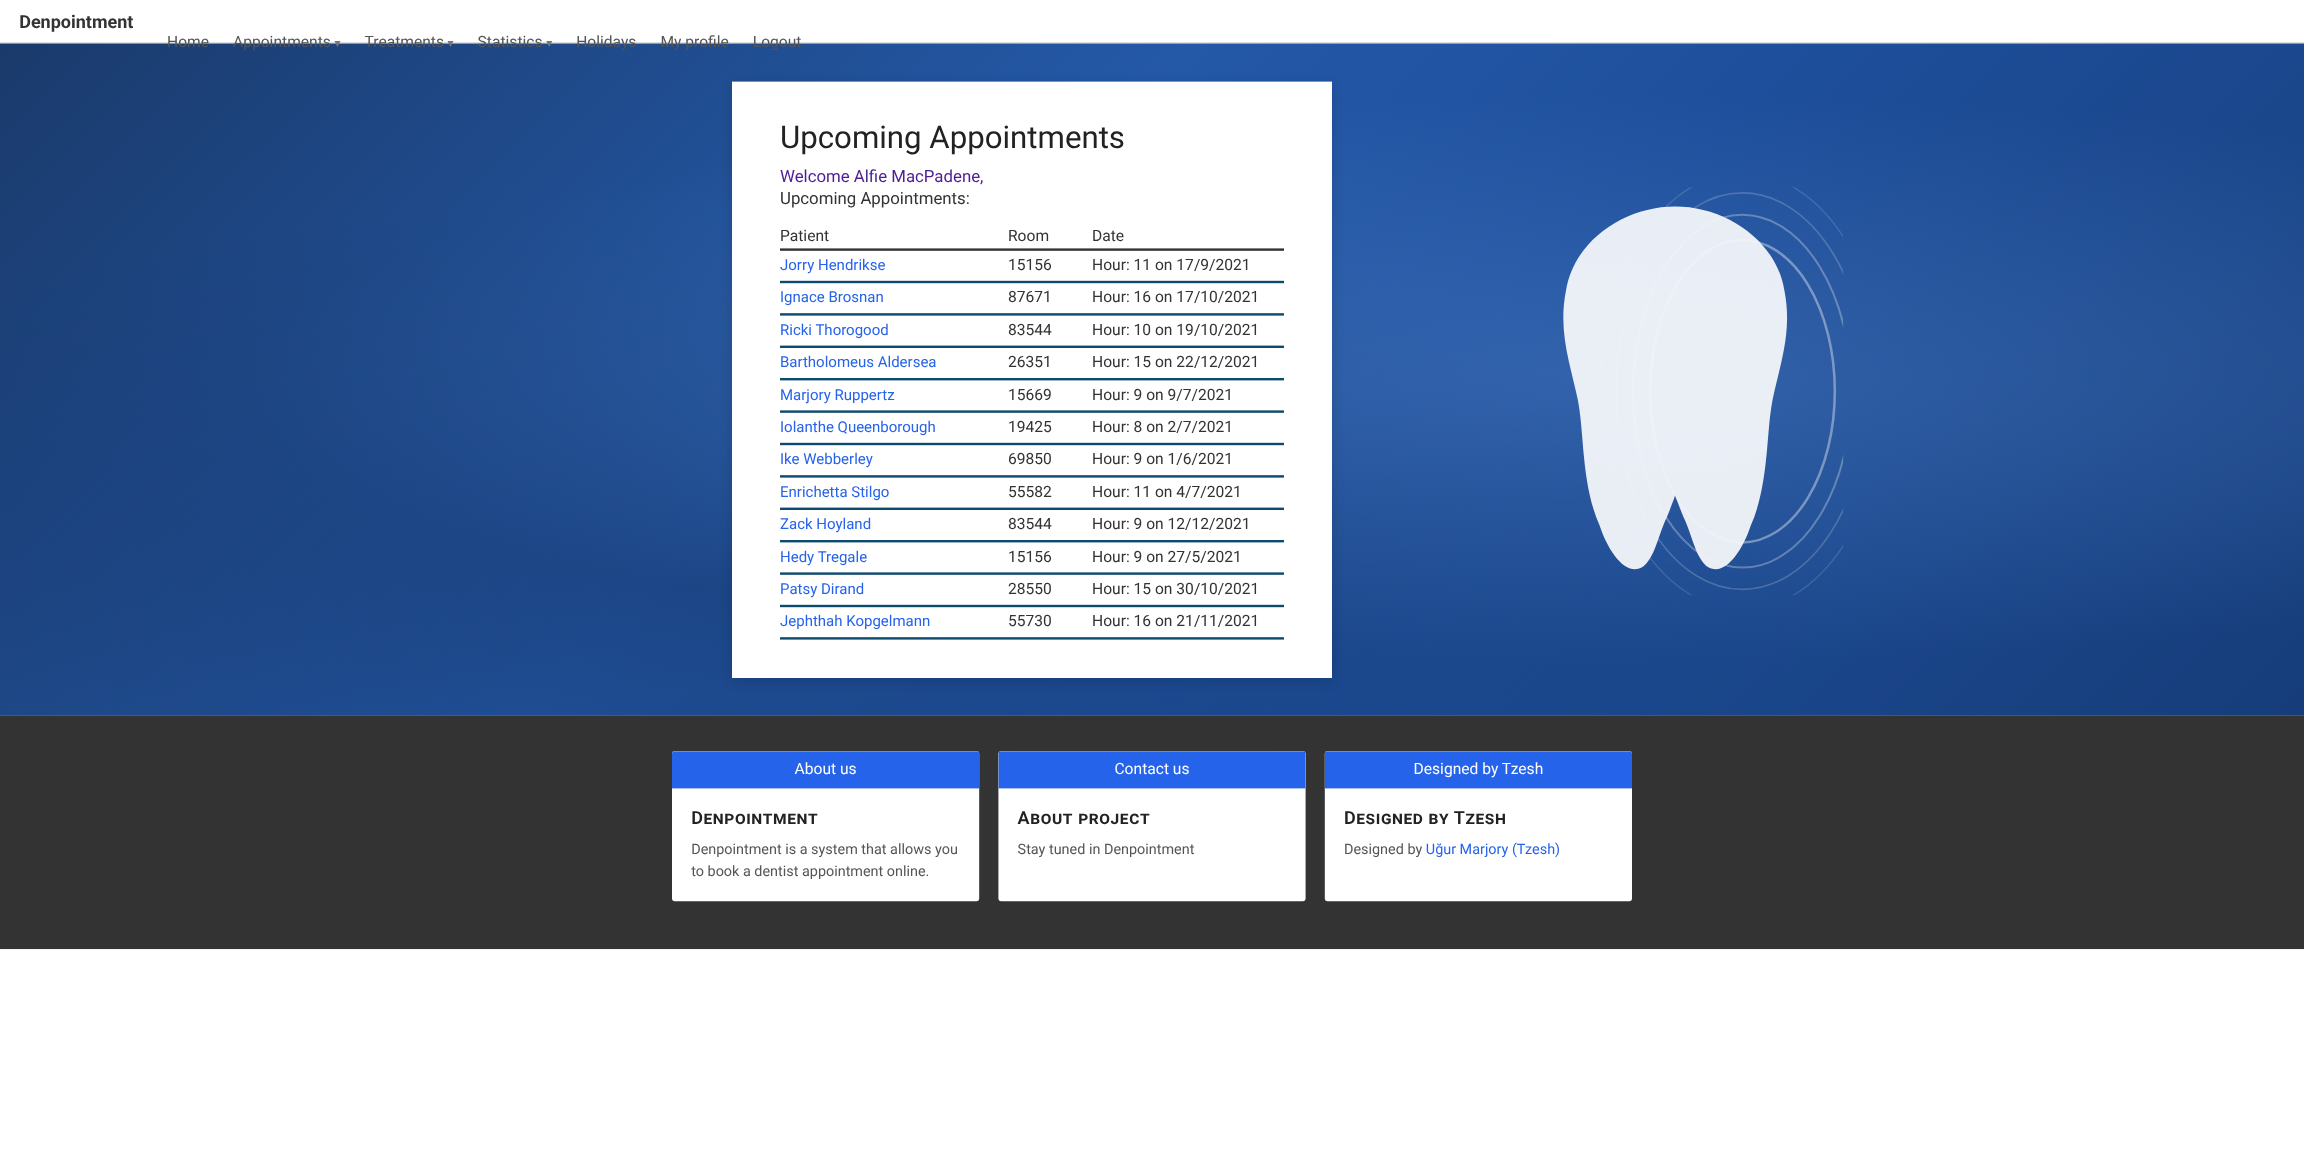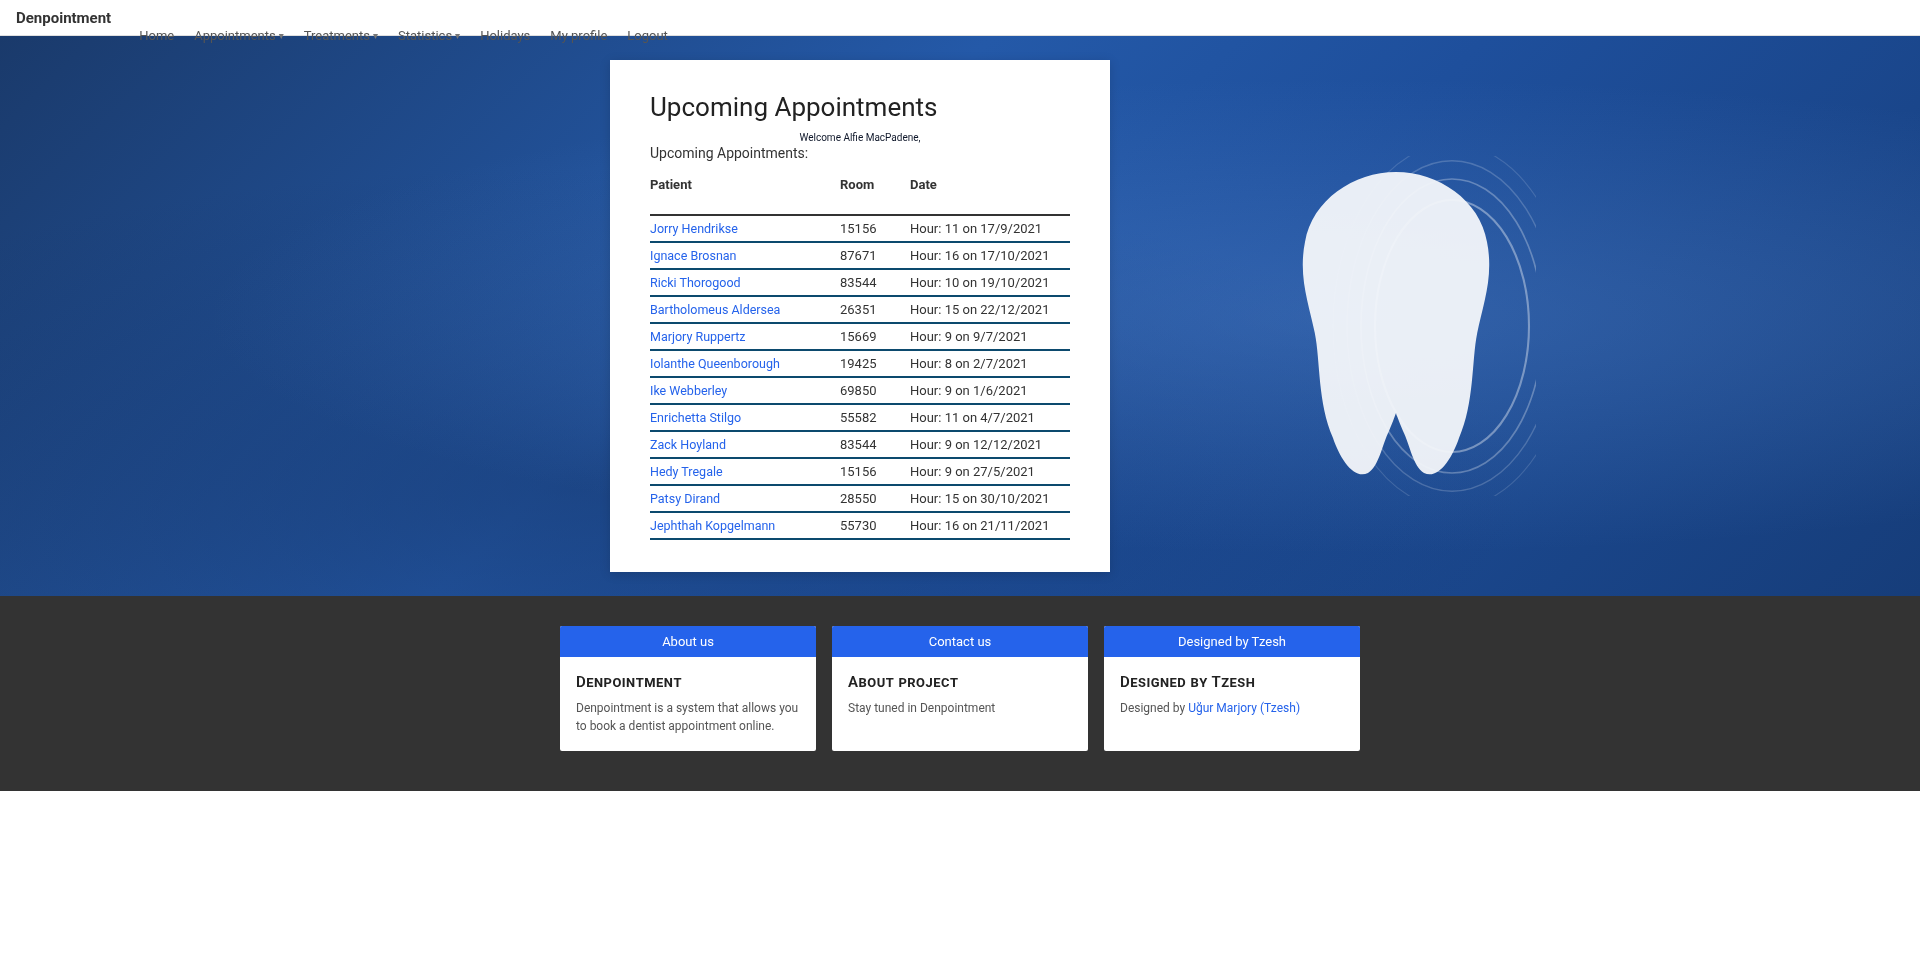--- a/index.html
+++ b/index.html
@@ -86,44 +86,43 @@
       margin-left: -200px;
       box-shadow: 0 2px 10px rgba(0,0,0,0.15);
     }
     .appointments-card h1 {
       font-size: 26px;
       font-weight: 400;
       color: #222;
       margin-bottom: 10px;
     }
     .welcome-text {
-      font-size: 10px;
-      color: #0f172a;
+      font-size: 14px;
+      color: #4c1d95;
       margin-bottom: 2px;
-      text-align: center;
     }
     .upcoming-label {
       font-size: 14px;
       color: #333;
       margin-bottom: 12px;
     }
 
     
     .appointments-table {
       width: 100%;
       border-collapse: collapse;
       font-size: 13px;
     }
     .appointments-table thead tr {
       border-bottom: 2px solid #333;
     }
     .appointments-table th {
       text-align: left;
-      padding: 4px 6px 22px 0;
-      font-weight: 700;
+      padding: 4px 6px 2px 0;
+      font-weight: 400;
       color: #333;
       font-size: 13px;
     }
     .appointments-table th.col-room { width: 70px; }
     .appointments-table th.col-date { width: 160px; }
     .appointments-table tbody tr {
       border-bottom: 2px solid #0c4a6e;
     }
     .appointments-table td {
       padding: 5px 6px 5px 0;

